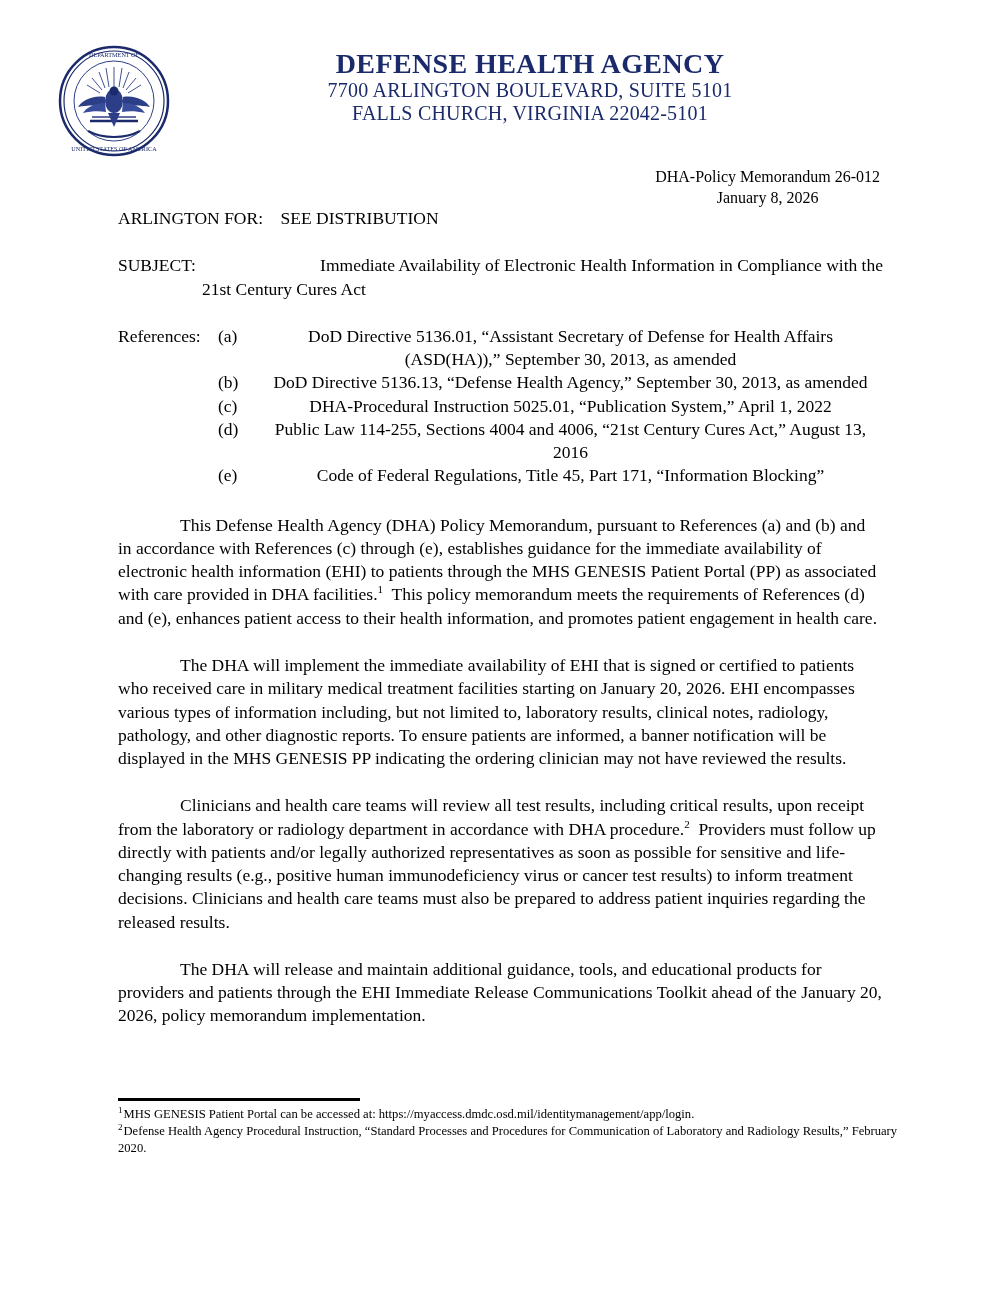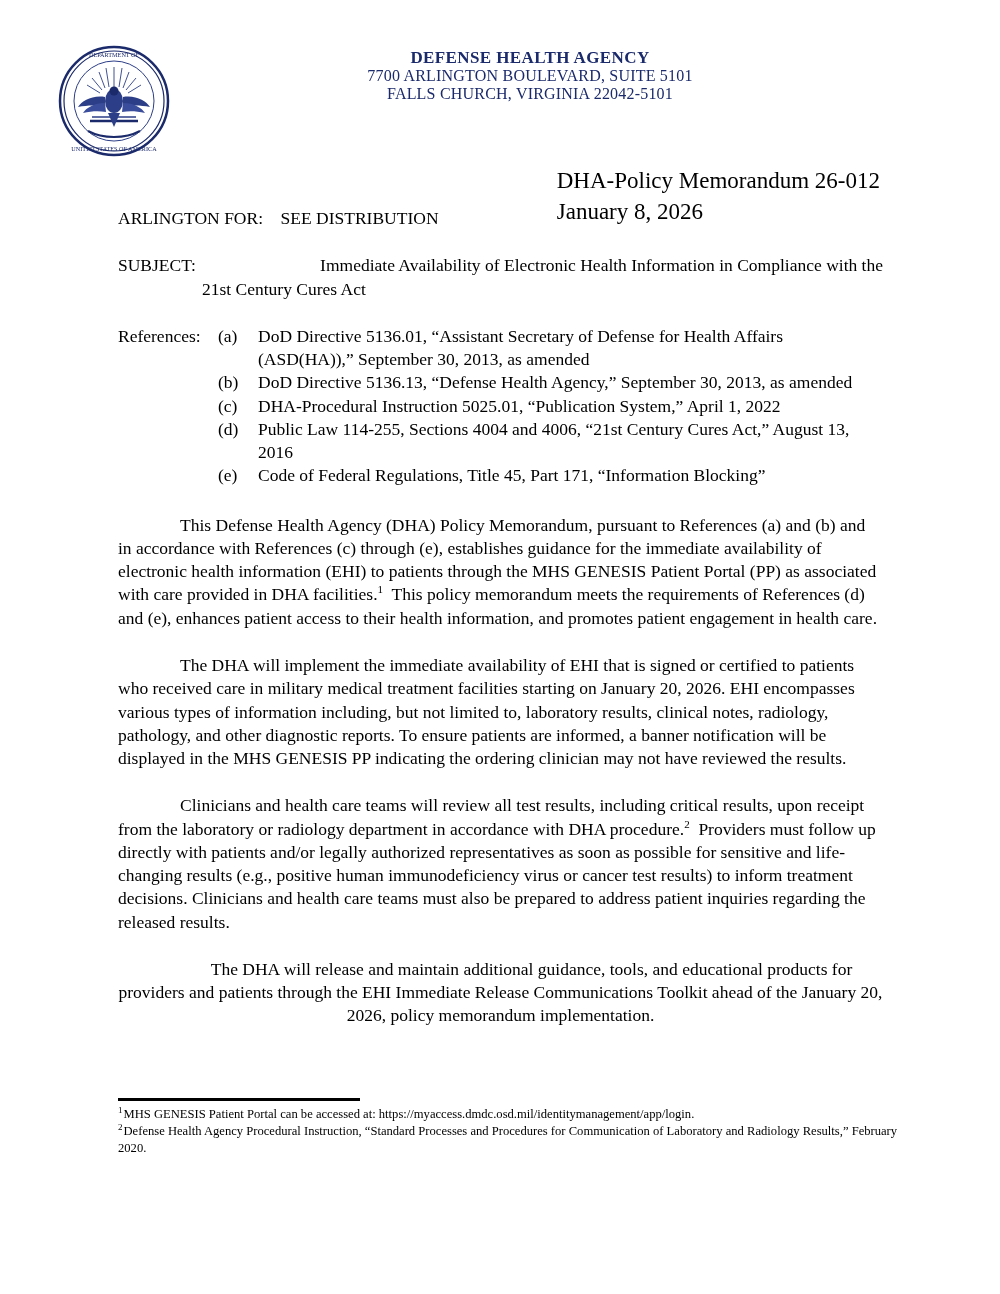--- a/index.html
+++ b/index.html
@@ -45,36 +45,36 @@
     left: 180px;
     top: 8px;
     width: 700px;
     text-align: center;
     line-height: 1.12;
     color: #1b2a6b;
   }
   .lh-line1 {
     font-family: "Liberation Serif", "DejaVu Serif", serif;
     font-weight: bold;
-    font-size: 17px;
+    font-size: 28px;
     letter-spacing: 0.4px;
   }
   .lh-line2, .lh-line3 {
     font-family: "Liberation Serif", "DejaVu Serif", serif;
-    font-size: 16px;
+    font-size: 20px;
     letter-spacing: 0.2px;
   }
 
   
   .memo-id {
     position: absolute;
     right: 120px;
     top: 166px;
-    text-align: left;
-    font-size: 23px;
+    text-align: center;
+    font-size: 16px;
     line-height: 1.34;
   }
 
   
   .body-area {
     position: absolute;
     left: 118px;
     top: 207px;
     width: 765px;
     font-size: 17.5px;
@@ -114,29 +114,30 @@
   .ref-item {
     display: flex;
     align-items: flex-start;
   }
   .ref-marker {
     flex: 0 0 40px;
     white-space: nowrap;
   }
   .ref-text {
     flex: 1 1 auto;
+    text-align: center;
   }
 
   
   p.para {
     margin: 4px 0 24px 0;
     text-indent: 62px;
     text-align: left;
   }
-  p.para:last-child { margin-bottom: 0; text-align: center; }
+  p.para:last-child { margin-bottom: 0; }
 
   sup.fn {
     font-size: 11px;
     vertical-align: super;
     line-height: 0;
   }
 
   
   .footnotes {
     position: absolute;

